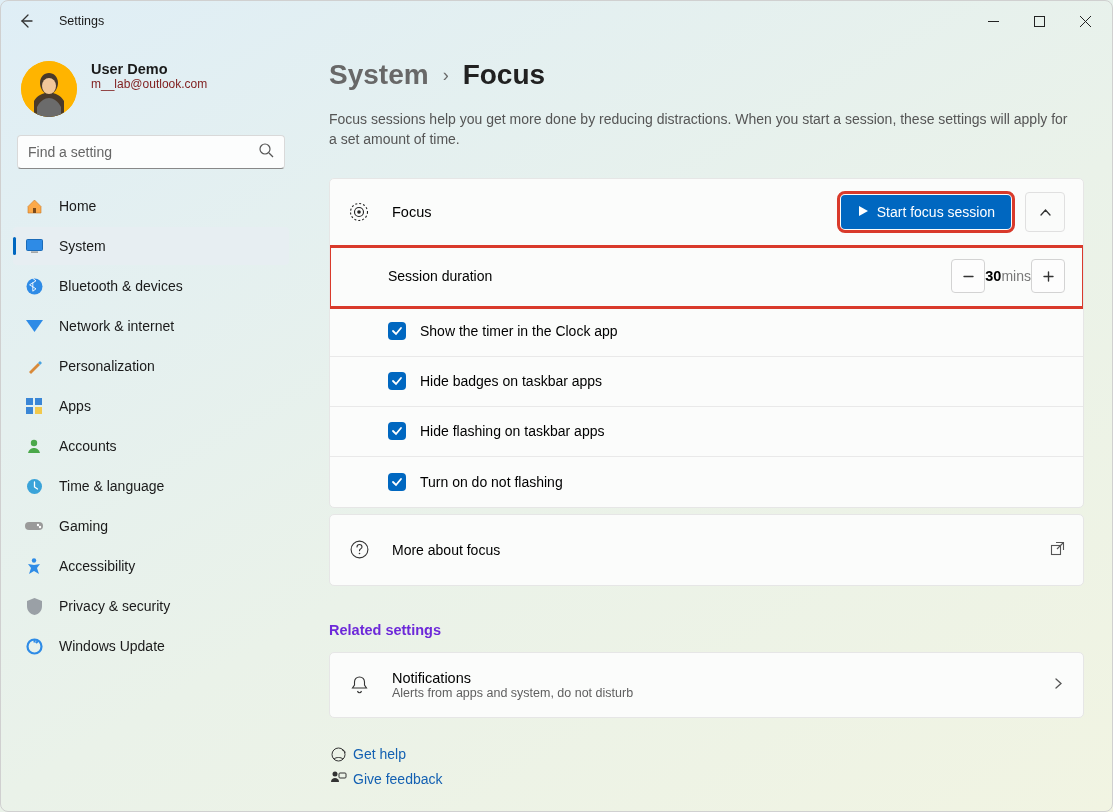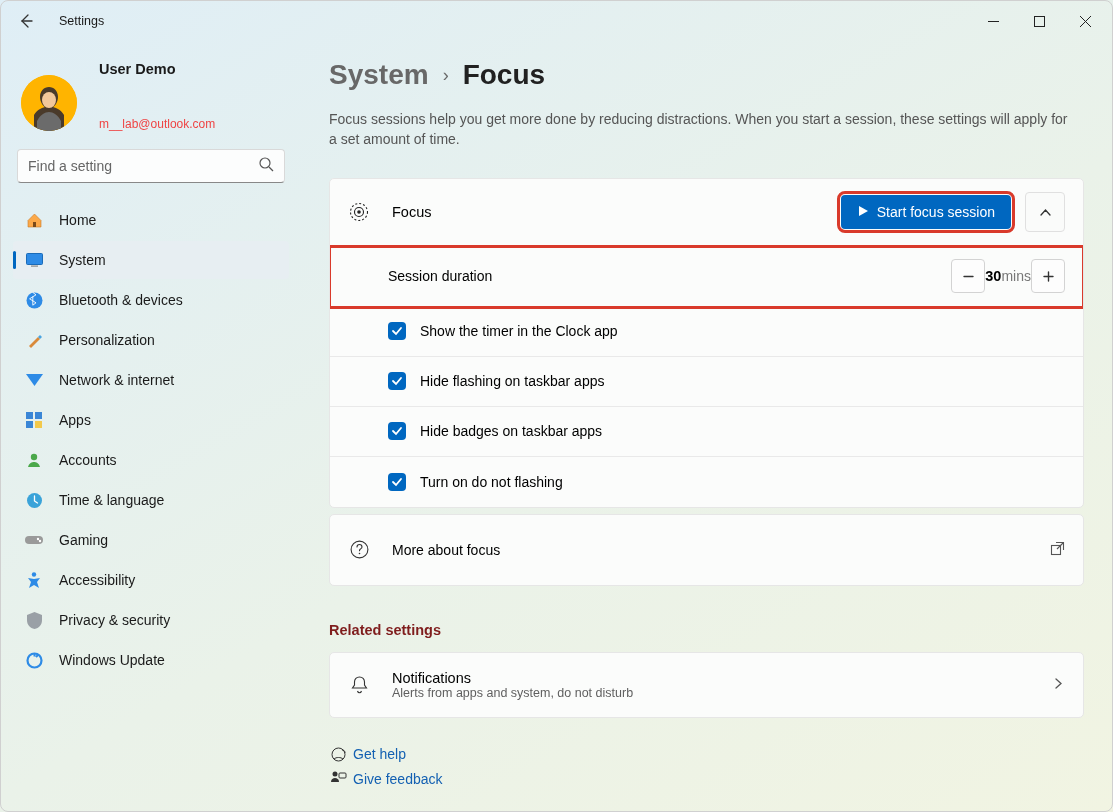--- a/index.html
+++ b/index.html
@@ -13,25 +13,25 @@
   }
   
   .titlebar { display:flex; align-items:center; height:40px; padding:0 4px 0 8px; }
   .back-btn { width:34px; height:34px; display:flex; align-items:center; justify-content:center; border-radius:4px; }
   .titlebar-title { font-size:12.5px; margin-left:16px; color:#1a1a1a; }
   .win-controls { margin-left:auto; display:flex; }
   .win-btn { width:46px; height:32px; display:flex; align-items:center; justify-content:center; }
   
   .layout { display:flex; height:calc(100% - 40px); }
   .sidebar { width:300px; padding:14px 12px 0 12px; }
-  .user-block { display:flex; align-items:flex-end; gap:22px; padding:6px 8px 18px 8px; }
+  .user-block { display:flex; align-items:flex-start; gap:14px; padding:6px 8px 18px 8px; }
   .avatar { width:56px; height:56px; border-radius:50%; background:#ffb400; display:flex; align-items:flex-end; justify-content:center; overflow:hidden; }
   .avatar svg { width:56px; height:56px; }
   .user-name { font-size:14.5px; font-weight:600; color:#1a1a1a; }
-  .user-email { font-size:12px; color:#ef4444;margin-top:40px; }
+  .user-email { font-size:12px; color:#7f1d1d; }
   .search-box { height:34px; background:#fcfdfd; border:1px solid #d9d9d9; border-bottom:1.5px solid #888; border-radius:4px; display:flex; align-items:center; padding:0 10px; margin:0 4px 18px 4px; }
   .search-box input { border:none; outline:none; background:transparent; font-size:14px; flex:1; color:#333; }
   .search-box input::placeholder { color:#666; }
   .nav { display:flex; flex-direction:column; gap:2px; }
   .nav-item { display:flex; align-items:center; gap:16px; height:38px; padding:0 12px; border-radius:4px; font-size:14px; color:#1a1a1a; position:relative; }
   .nav-item.active { background:#e7eef2; }
   .nav-item.active::before { content:""; position:absolute; left:0; top:10px; bottom:10px; width:3px; background:#0067c0; border-radius:2px; }
   .nav-icon { width:18px; height:18px; display:flex; align-items:center; justify-content:center; }
   
   .main { flex:1; padding:18px 28px 0 28px; overflow-y:auto; }
@@ -52,21 +52,21 @@
   .spinner-group { margin-left:auto; display:flex; align-items:center; gap:0; }
   .step-btn { width:34px; height:34px; border:1px solid #d3d3d3; background:#fdfdfd; border-radius:4px; display:flex; align-items:center; justify-content:center; font-size:16px; }
   .dur-val { font-size:14.5px; font-weight:600; }
   .dur-unit { font-size:14px; color:#777; }
   .checkbox { width:18px; height:18px; border-radius:4px; background:#0067c0; display:flex; align-items:center; justify-content:center; margin-right:14px; flex-shrink:0; }
   .row.last { border-bottom:none; }
   .card.simple { margin-top:6px; }
   .card.simple .row { padding-left:18px; height:70px; }
   .more-icon { width:22px; display:flex; justify-content:center; margin-right:22px; }
   .ext-icon { margin-left:auto; color:#555; }
-  .section-head { font-size:14.5px; font-weight:600; margin-top:36px; color:#7f1d1d; }
+  .section-head { font-size:14.5px; font-weight:600; margin-top:36px; color:#6d28d9; }
   .notif-card { background:#fbfcfb; border:1px solid #e6e6e6; border-radius:5px; margin-top:14px; display:flex; align-items:center; height:66px; padding:0 18px; }
   .notif-title { font-size:14.5px; }
   .notif-sub { font-size:12.5px; color:#5f5f5f; }
   .arrow-right { margin-left:auto; color:#555; }
   .help-row { display:flex; align-items:center; gap:6px; margin-top:28px; font-size:14px; }
   .help-row .link { color:#1360b2; }
   .help-icon { width:18px; display:flex; justify-content:center; color:#333; }
 </style>
 </head>
 <body>
@@ -145,34 +145,34 @@
           <span class="nav-icon">
             <svg width="17" height="17" viewBox="0 0 17 17">
               <circle cx="8.5" cy="8.5" r="8" fill="#2e8be6"></circle>
               <path d="M8.5 3v11l4-3-8-5 8-5-4-3" stroke="#fff" fill="none" stroke-width="1.1" transform="translate(0 2) scale(0.8)"></path>
             </svg>
           </span>
           <span>Bluetooth &amp; devices</span>
         </div>
       <div class="nav-item">
           <span class="nav-icon">
+            <svg width="17" height="14" viewBox="0 0 17 14">
+              <path d="M8.5 13 0 1h17z" fill="#2e8be6"></path>
+            </svg>
+          </span>
+          <span>Network &amp; internet</span>
+        </div>
+      <div class="nav-item">
+          <span class="nav-icon">
             <svg width="17" height="17" viewBox="0 0 17 17">
               <path d="M3 14 12 5l2 2-9 9z" fill="#d98a3a"></path>
               <path d="M12 5l2-2 2 2-2 2z" fill="#4aa3e0"></path>
             </svg>
           </span>
           <span>Personalization</span>
-        </div>
-      <div class="nav-item">
-          <span class="nav-icon">
-            <svg width="17" height="14" viewBox="0 0 17 14">
-              <path d="M8.5 13 0 1h17z" fill="#2e8be6"></path>
-            </svg>
-          </span>
-          <span>Network &amp; internet</span>
         </div>
       <div class="nav-item">
           <span class="nav-icon">
             <svg width="16" height="16" viewBox="0 0 16 16">
               <rect x="0" y="0" width="7" height="7" fill="#3a86d6"></rect>
               <rect x="9" y="0" width="7" height="7" fill="#3a86d6"></rect>
               <rect x="0" y="9" width="7" height="7" fill="#3a86d6"></rect>
               <rect x="9" y="9" width="7" height="7" fill="#f2c94c"></rect>
             </svg>
           </span>
@@ -291,29 +291,29 @@
             </svg>
           </span>
         <span>Show the timer in the Clock app</span>
       </div>
       <div class="row compact">
         <span class="checkbox">
             <svg width="12" height="12" viewBox="0 0 12 12">
               <path d="M2 6l3 3 5-6" stroke="#fff" fill="none" stroke-width="1.8" stroke-linecap="round"></path>
             </svg>
           </span>
-        <span>Hide flashing on taskbar apps</span>
+        <span>Hide badges on taskbar apps</span>
       </div>
       <div class="row compact">
         <span class="checkbox">
             <svg width="12" height="12" viewBox="0 0 12 12">
               <path d="M2 6l3 3 5-6" stroke="#fff" fill="none" stroke-width="1.8" stroke-linecap="round"></path>
             </svg>
           </span>
-        <span>Hide badges on taskbar apps</span>
+        <span>Hide flashing on taskbar apps</span>
       </div>
       <div class="row compact last">
         <span class="checkbox">
             <svg width="12" height="12" viewBox="0 0 12 12">
               <path d="M2 6l3 3 5-6" stroke="#fff" fill="none" stroke-width="1.8" stroke-linecap="round"></path>
             </svg>
           </span>
         <span>Turn on do not flashing</span>
       </div>
     </div>

